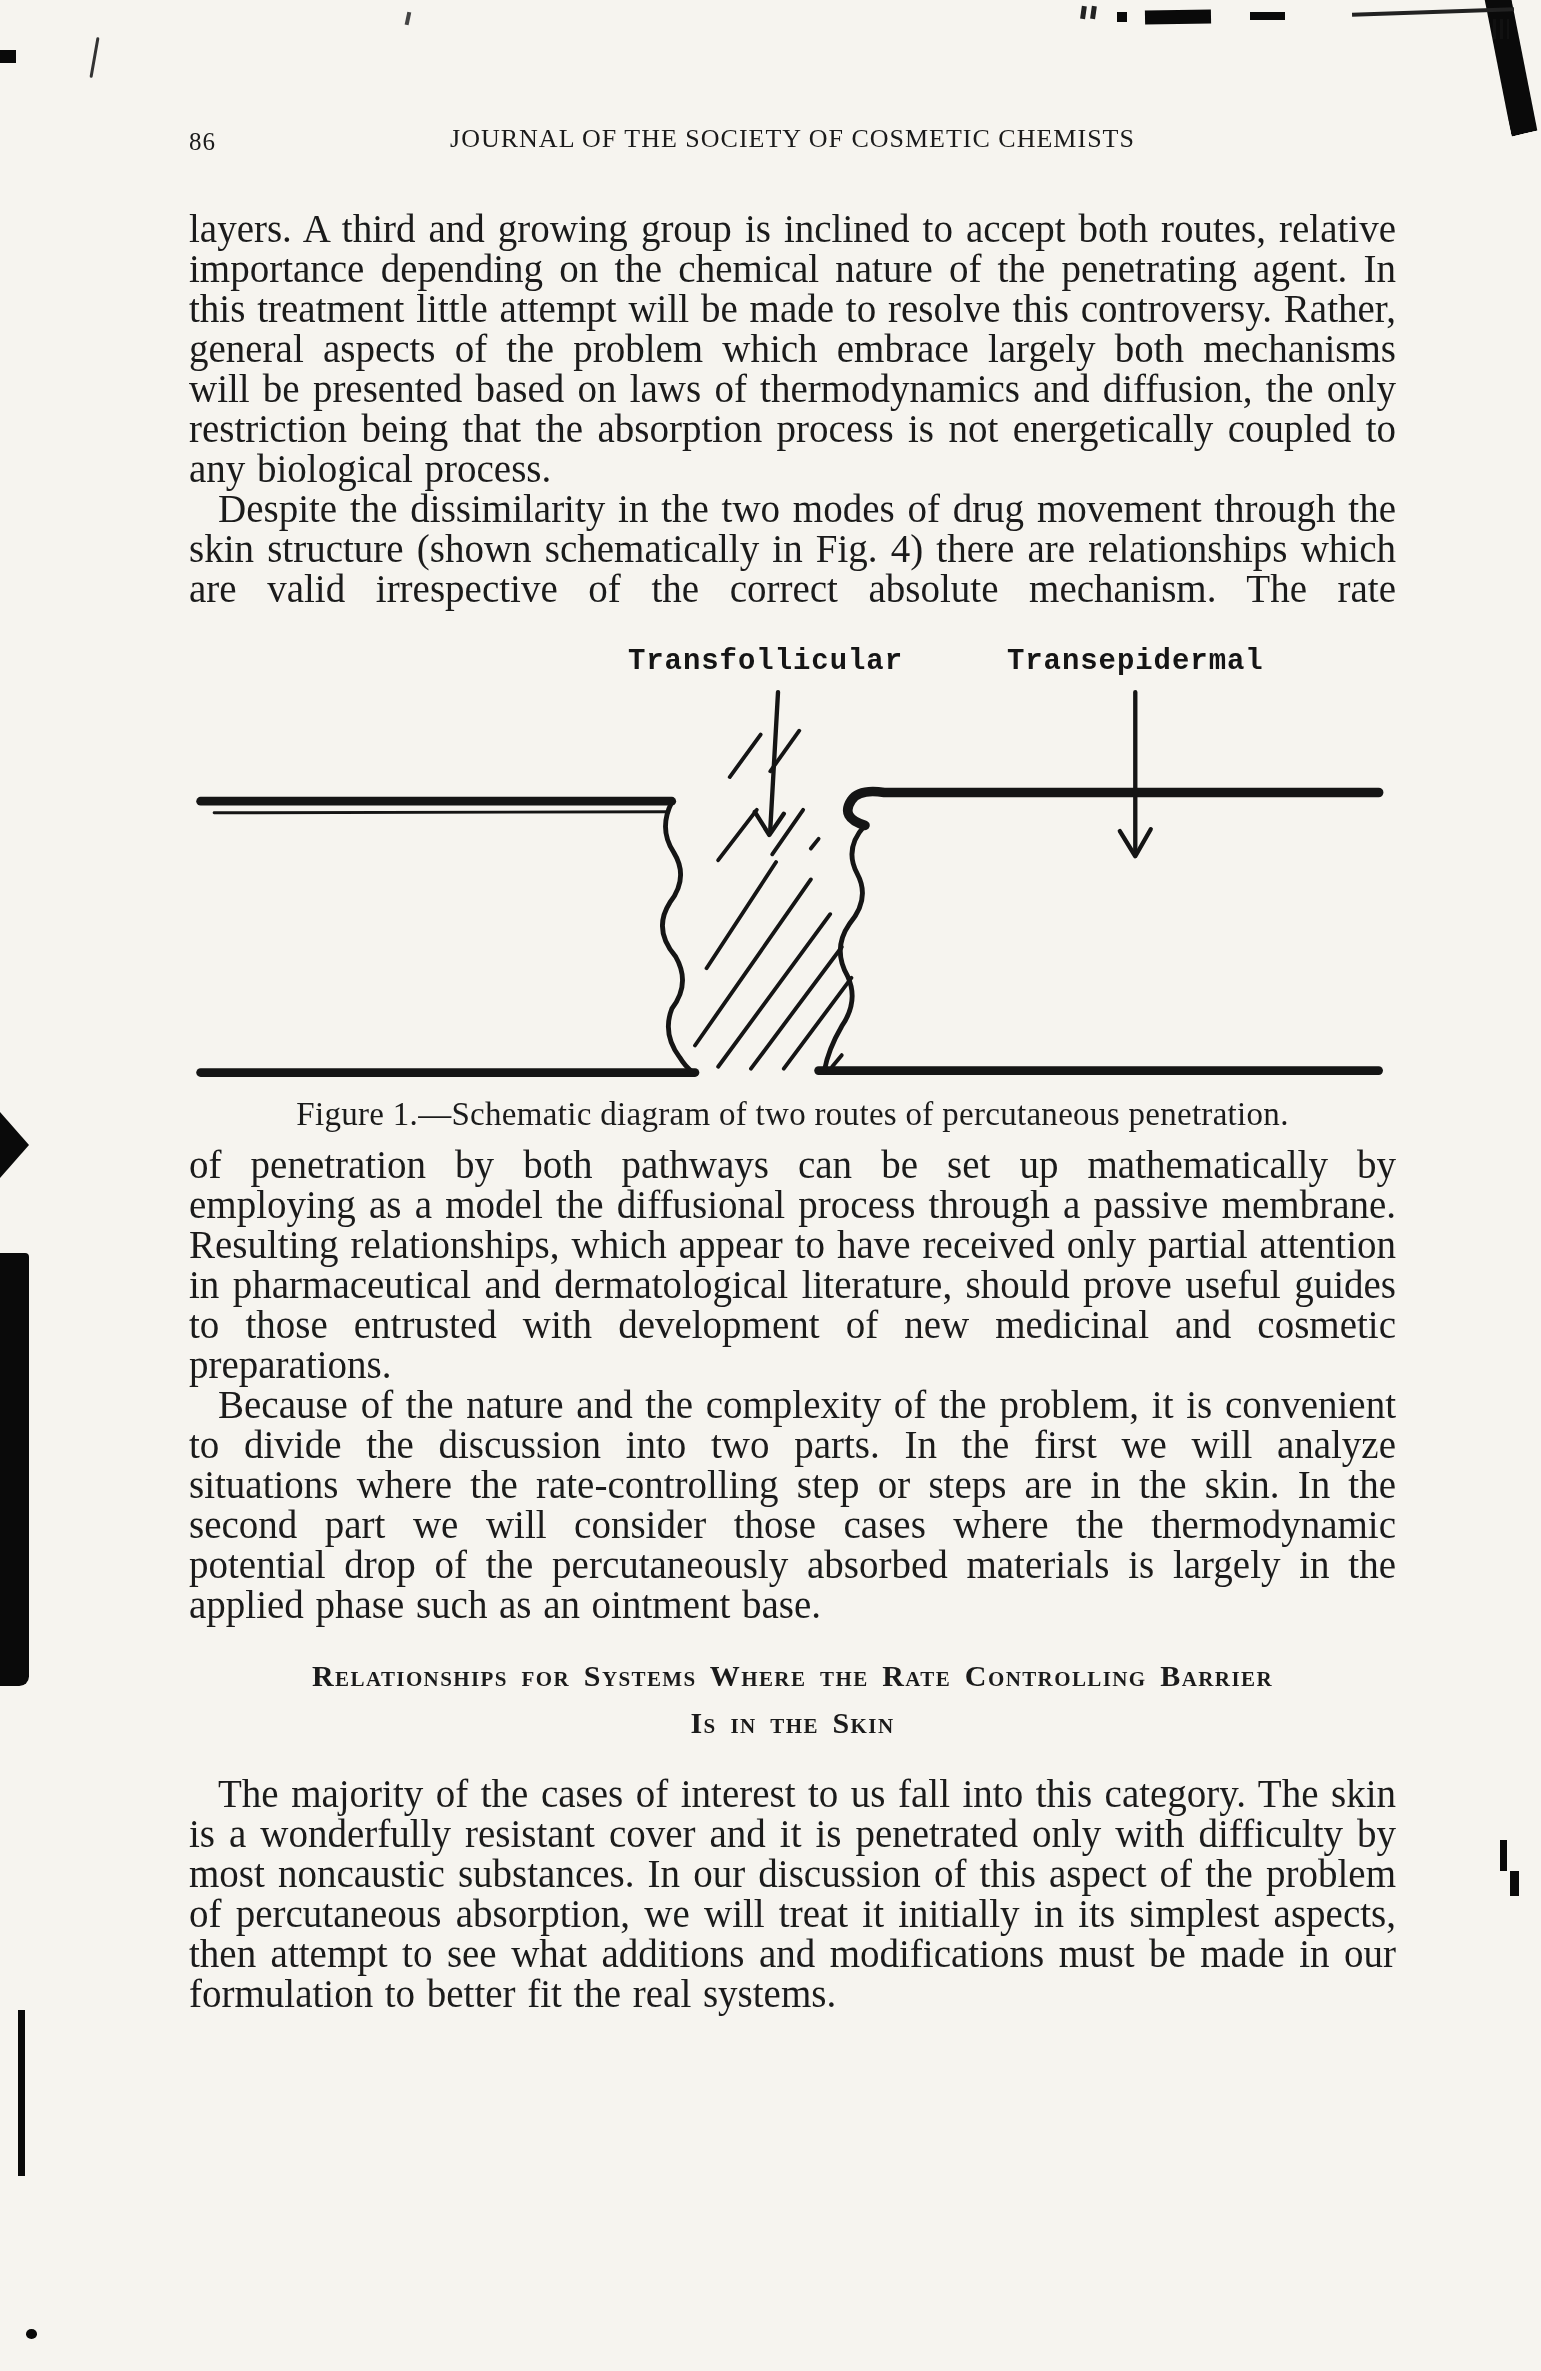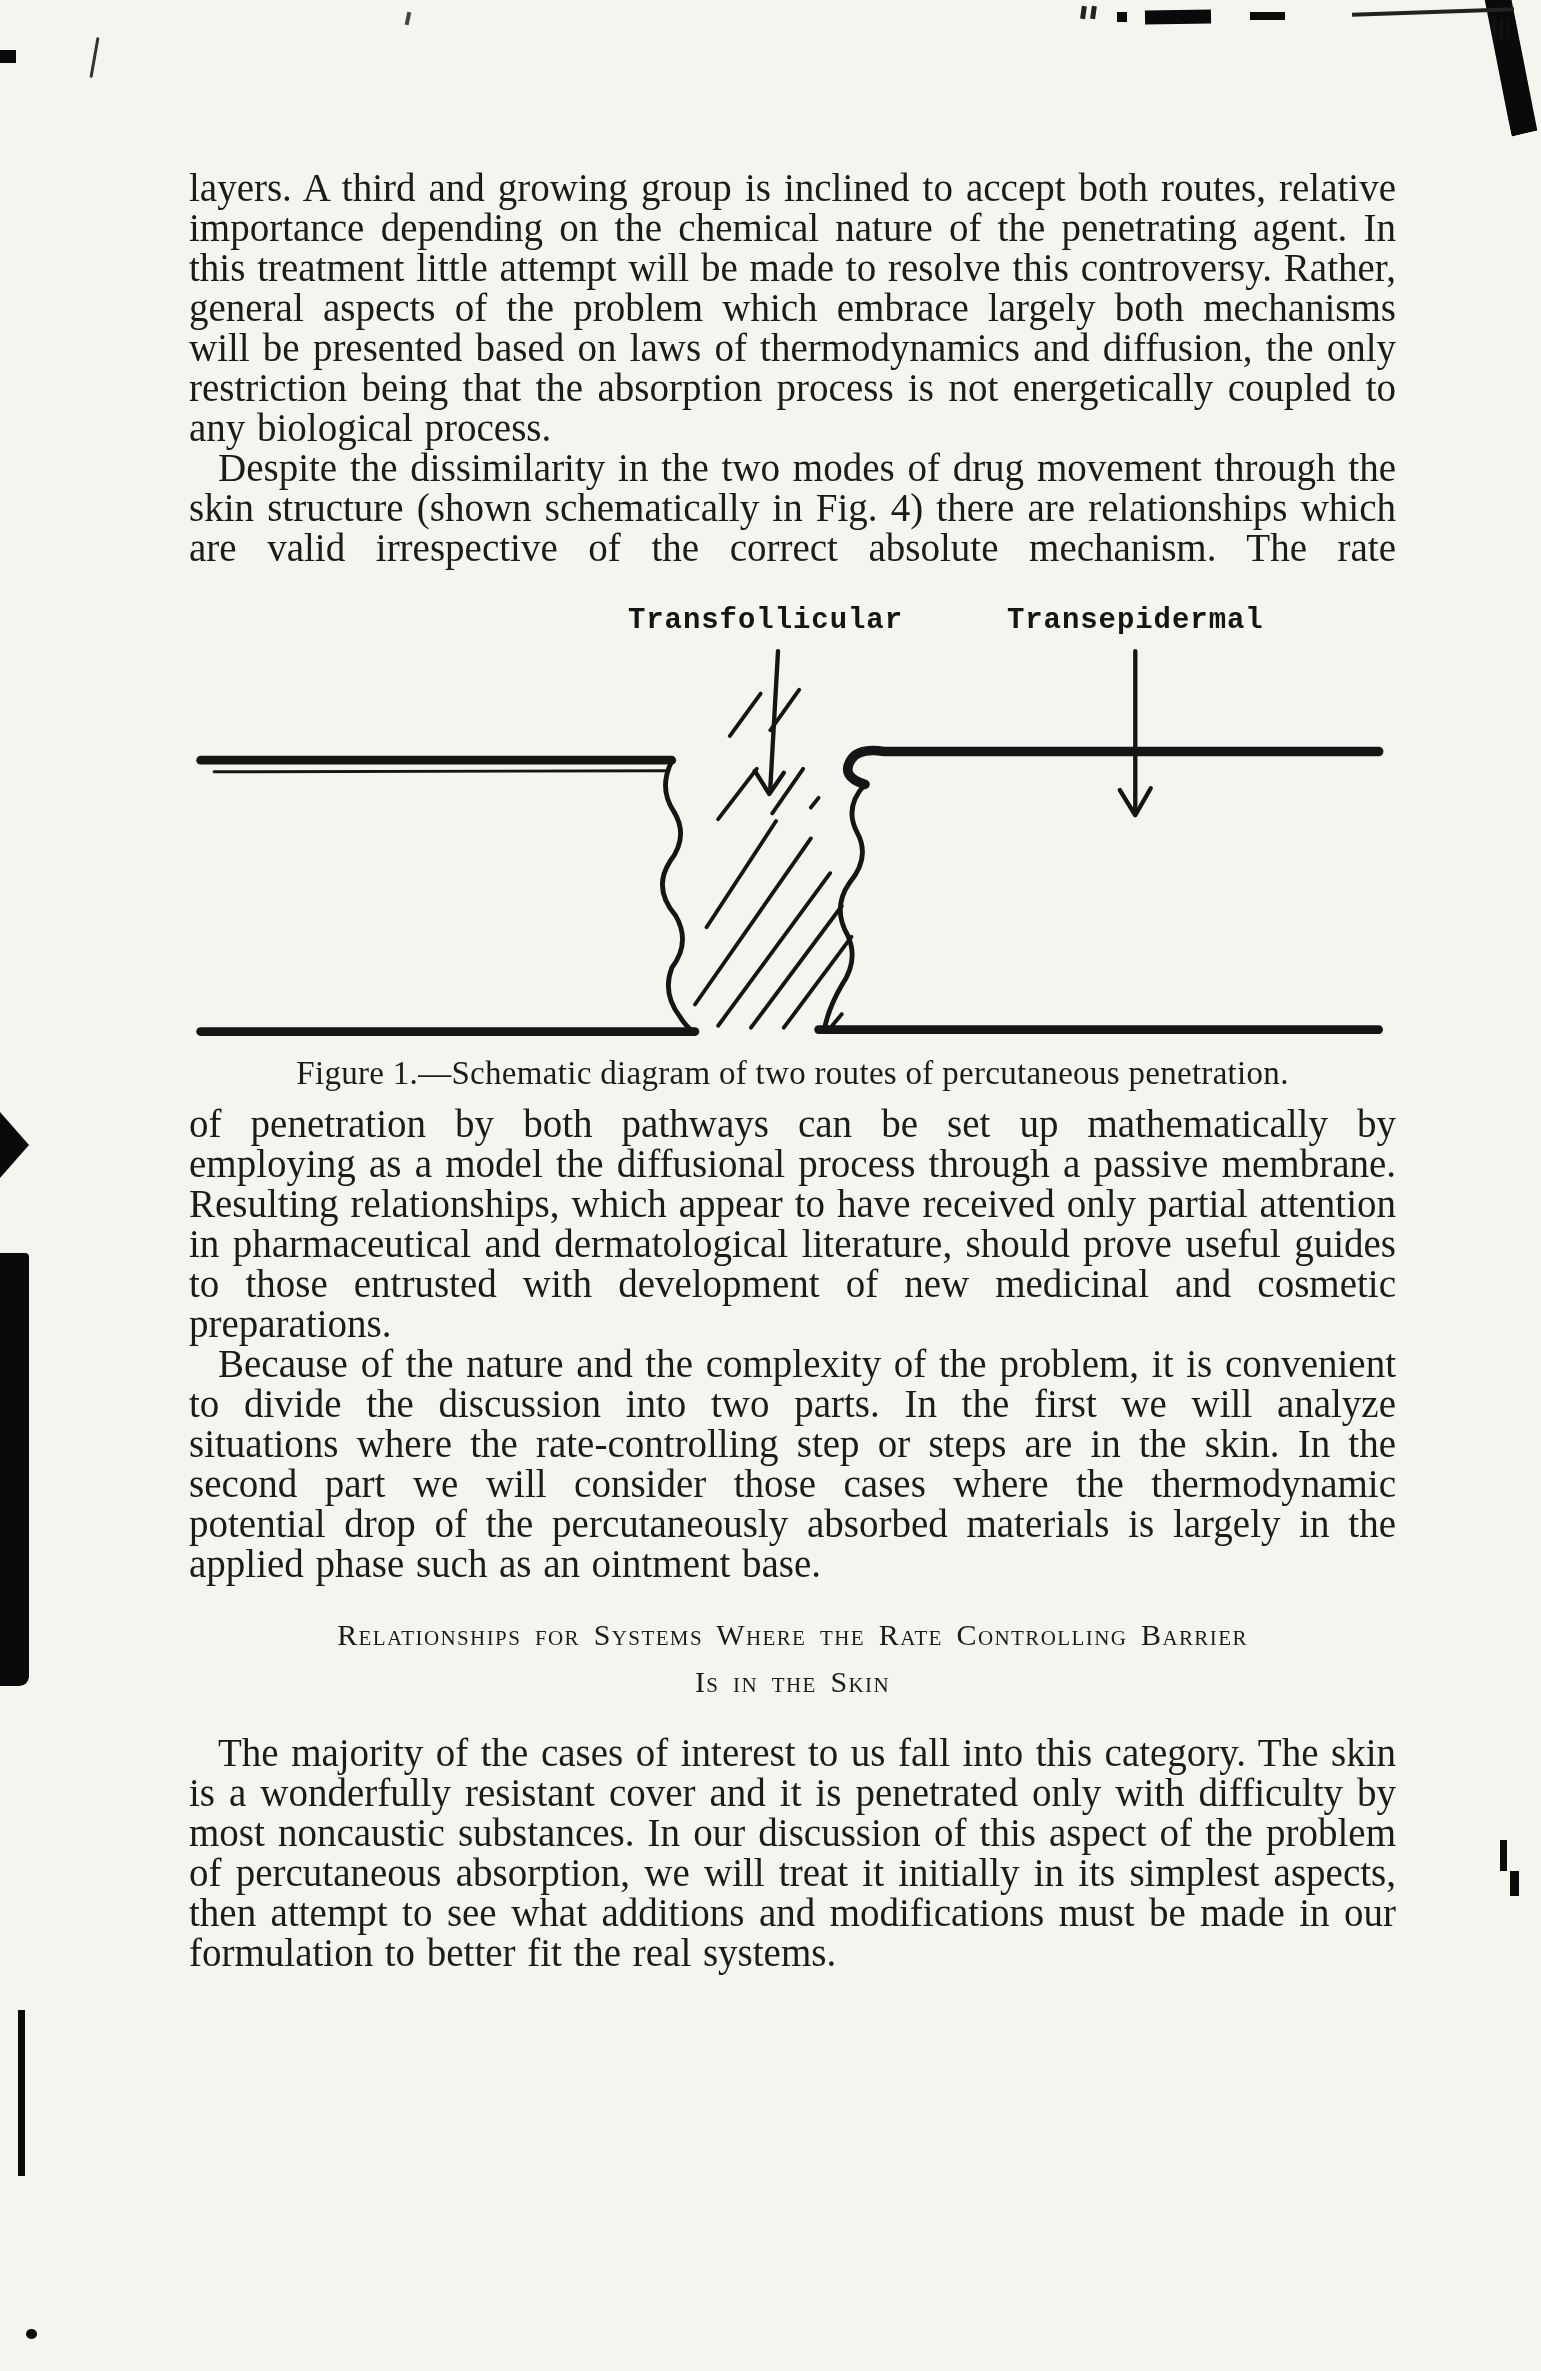--- a/index.html
+++ b/index.html
@@ -31,36 +31,40 @@
   figure { margin:27px 0 0 0; }
   svg.figsvg { display:block; }
   .fig-label {
     font-family:"Liberation Mono","DejaVu Sans Mono",monospace;
     font-weight:bold; font-size:30px; fill:#151515; letter-spacing:1px;
   }
   figcaption { text-align:center; font-size:33px; margin-top:5.8px; letter-spacing:0.3px; }
 
   h2.sechead {
     margin-top:27px;
-    font-size:30px; font-weight:normal;
+    font-size:30px; font-weight:bold;
     font-variant:small-caps;
     text-align:center; line-height:47px;
     letter-spacing:1.4px; word-spacing:4.8px;
   }
   p.mt-after-head { margin-top:28px; }
 
   .artifact { position:absolute; background:#0a0a0a; }
 </style>
 </head>
 <body>
 
 <div class="page">
 
   <div class="content">
 
+    <div class="pagehead">
+      <span class="pagenum">86</span>
+      <span class="jtitle">JOURNAL OF THE SOCIETY OF COSMETIC CHEMISTS</span>
+    </div>
 
     <div class="bodytext">
 
       <p class="para">layers. A third and growing group is inclined to accept both routes, relative importance depending on the chemical nature of the penetrating agent. In this treatment little attempt will be made to resolve this controversy. Rather, general aspects of the problem which embrace largely both mechanisms will be presented based on laws of thermodynamics and diffusion, the only restriction being that the absorption process is not energetically coupled to any biological process.</p>
 
       <p class="para indent justlast">Despite the dissimilarity in the two modes of drug movement through the skin structure (shown schematically in Fig. 4) there are relationships which are valid irrespective of the correct absolute mechanism. The rate</p>
 
       <figure>
         <svg class="figsvg" viewBox="0 0 1250 470" width="1207" height="454" stroke-linecap="round" stroke-linejoin="round">
 

